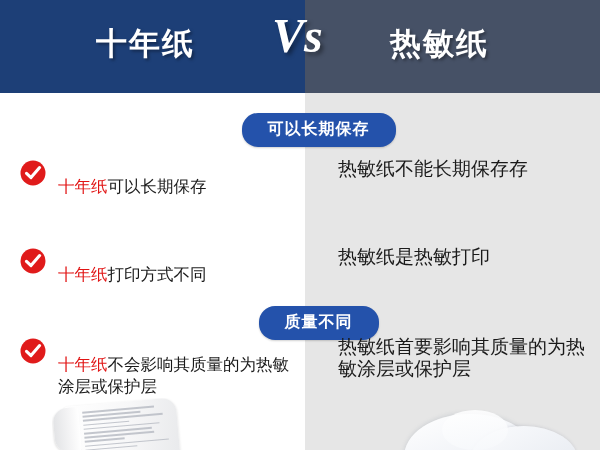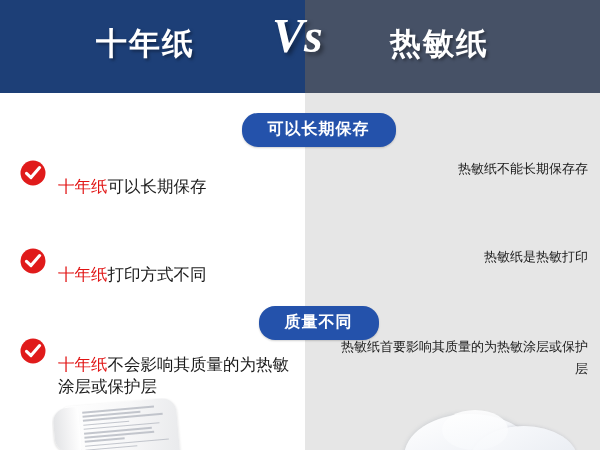--- a/index.html
+++ b/index.html
@@ -116,24 +116,23 @@
     left: 58px; top: 17px;
     width: 240px;
     font-size: 16.5px;
     color: #1a1a1a;
     line-height: 22px;
   }
   .cell-right {
     position: absolute;
     left: 338px; top: 0;
     width: 250px;
-    font-size: 13px;
+    font-size: 19px;
     color: #1a1a1a;
     line-height: 22px;
-    text-align: right;
   }
   .hl { color: #e11414; }
 
   
   .receipt {
     position: absolute;
     left: 52px; top: 398px;
     width: 132px; height: 56px;
     overflow: hidden;
   }

